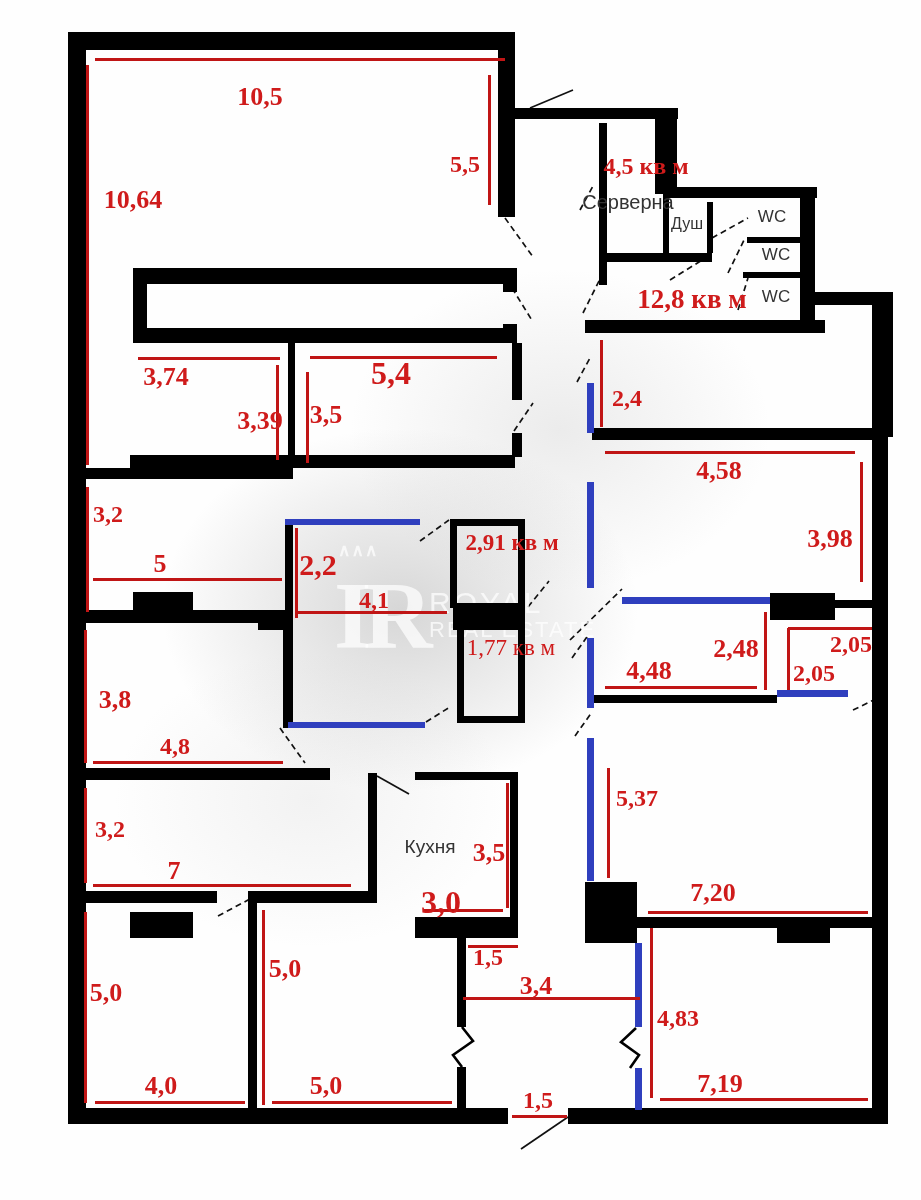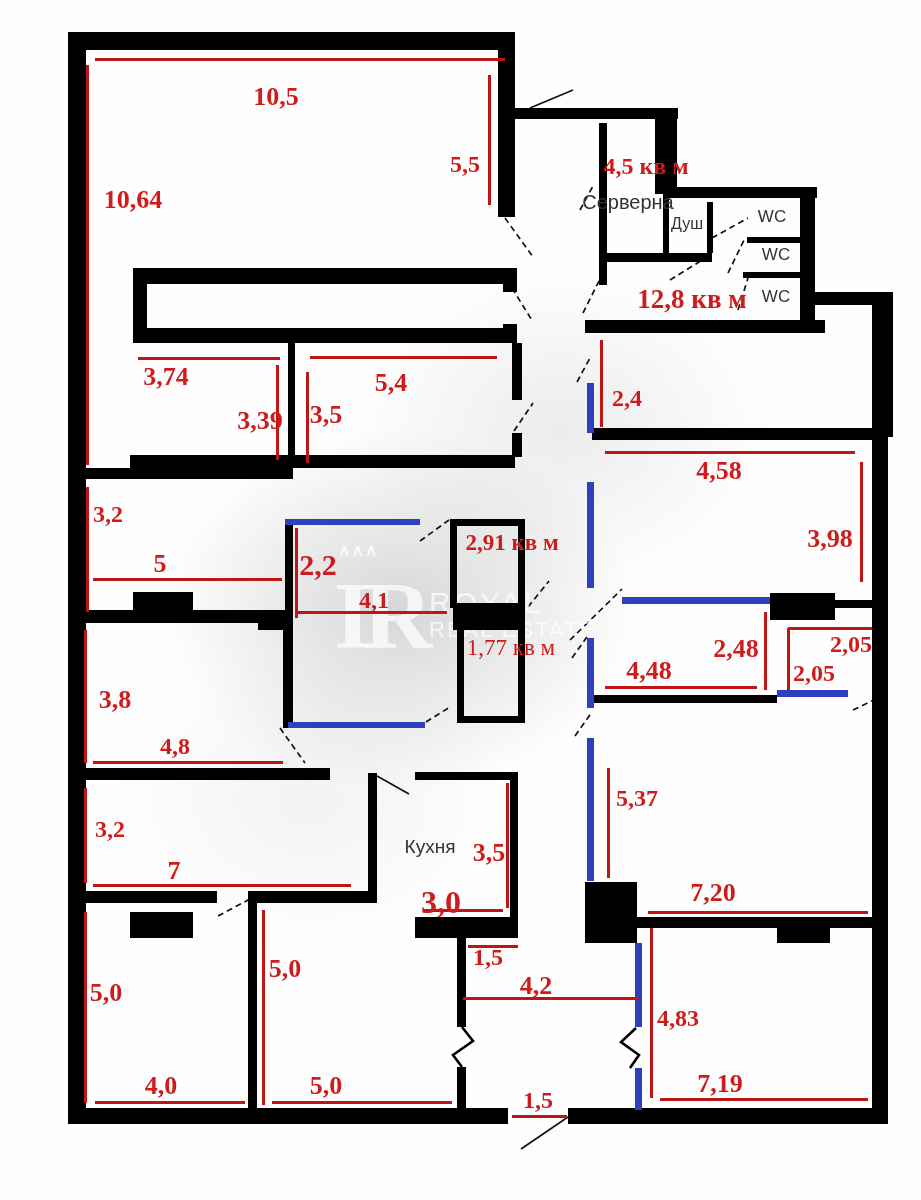--- a/index.html
+++ b/index.html
@@ -160,48 +160,48 @@
     <div class="redline" style="left: 423px; top: 909px; width: 80px; height: 3px;"></div>
     <div class="redline" style="left: 468px; top: 945px; width: 50px; height: 3px;"></div>
     <div class="redline" style="left: 463px; top: 997px; width: 177px; height: 3px;"></div>
     <div class="redline" style="left: 262px; top: 910px; width: 3px; height: 195px;"></div>
     <div class="redline" style="left: 84px; top: 912px; width: 3px; height: 191px;"></div>
     <div class="redline" style="left: 95px; top: 1101px; width: 150px; height: 3px;"></div>
     <div class="redline" style="left: 272px; top: 1101px; width: 180px; height: 3px;"></div>
     <div class="redline" style="left: 650px; top: 928px; width: 3px; height: 170px;"></div>
     <div class="redline" style="left: 660px; top: 1098px; width: 208px; height: 3px;"></div>
     <div class="redline" style="left: 512px; top: 1115px; width: 55px; height: 3px;"></div>
-    <div class="dim" style="left: 276px; top: 97px; font-size: 26px;">10,5</div>
+    <div class="dim" style="left: 260px; top: 97px; font-size: 26px;">10,5</div>
     <div class="dim" style="left: 133px; top: 200px; font-size: 26px;">10,64</div>
     <div class="dim" style="left: 465px; top: 164px; font-size: 24px;">5,5</div>
     <div class="dim" style="left: 627px; top: 389px; font-size: 24px; margin-top: 9px;">2,4</div>
     <div class="dim" style="left: 719px; top: 471px; font-size: 26px;">4,58</div>
     <div class="dim" style="left: 830px; top: 539px; font-size: 26px;">3,98</div>
     <div class="dim" style="left: 166px; top: 377px; font-size: 26px;">3,74</div>
     <div class="dim" style="left: 250px; top: 421px; font-size: 26px; margin-left: 10px;">3,39</div>
-    <div class="dim" style="left: 391px; top: 373px; font-size: 26px; margin-top: 10px;">5,4</div>
+    <div class="dim" style="left: 391px; top: 373px; font-size: 32px;">5,4</div>
     <div class="dim" style="left: 326px; top: 415px; font-size: 26px;">3,5</div>
     <div class="dim" style="left: 108px; top: 514px; font-size: 24px;">3,2</div>
     <div class="dim" style="left: 160px; top: 564px; font-size: 26px;">5</div>
     <div class="dim" style="left: 318px; top: 565px; font-size: 30px;">2,2</div>
     <div class="dim" style="left: 374px; top: 600px; font-size: 24px;">4,1</div>
     <div class="dim" style="left: 736px; top: 649px; font-size: 26px;">2,48</div>
     <div class="dim" style="left: 649px; top: 671px; font-size: 26px;">4,48</div>
     <div class="dim" style="left: 851px; top: 644px; font-size: 24px;">2,05</div>
     <div class="dim" style="left: 814px; top: 673px; font-size: 24px;">2,05</div>
     <div class="dim" style="left: 115px; top: 700px; font-size: 26px;">3,8</div>
     <div class="dim" style="left: 175px; top: 746px; font-size: 24px;">4,8</div>
     <div class="dim" style="left: 110px; top: 829px; font-size: 24px;">3,2</div>
     <div class="dim" style="left: 174px; top: 871px; font-size: 26px;">7</div>
     <div class="dim" style="left: 637px; top: 798px; font-size: 24px;">5,37</div>
     <div class="dim" style="left: 713px; top: 893px; font-size: 26px;">7,20</div>
     <div class="dim" style="left: 489px; top: 853px; font-size: 26px;">3,5</div>
     <div class="dim" style="left: 441px; top: 902px; font-size: 32px;">3,0</div>
     <div class="dim" style="left: 488px; top: 957px; font-size: 24px;">1,5</div>
-    <div class="dim" style="left: 536px; top: 986px; font-size: 26px;">4,2</div>
+    <div class="dim" style="left: 536px; top: 986px; font-size: 26px;">3,4</div>
     <div class="dim" style="left: 106px; top: 993px; font-size: 26px;">5,0</div>
     <div class="dim" style="left: 161px; top: 1086px; font-size: 26px;">4,0</div>
     <div class="dim" style="left: 285px; top: 969px; font-size: 26px;">5,0</div>
     <div class="dim" style="left: 326px; top: 1086px; font-size: 26px;">5,0</div>
     <div class="dim" style="left: 678px; top: 1018px; font-size: 24px;">4,83</div>
     <div class="dim" style="left: 720px; top: 1084px; font-size: 26px;">7,19</div>
     <div class="dim" style="left: 538px; top: 1100px; font-size: 24px;">1,5</div>
     <div class="dim" style="left: 646px; top: 166px; font-size: 24px; font-weight: bold;">4,5 кв м</div>
     <div class="dim" style="left: 692px; top: 299px; font-size: 27px; font-weight: bold;">12,8 кв м</div>
     <div class="dim" style="left: 512px; top: 542px; font-size: 23px; font-weight: bold;">2,91 кв м</div>

